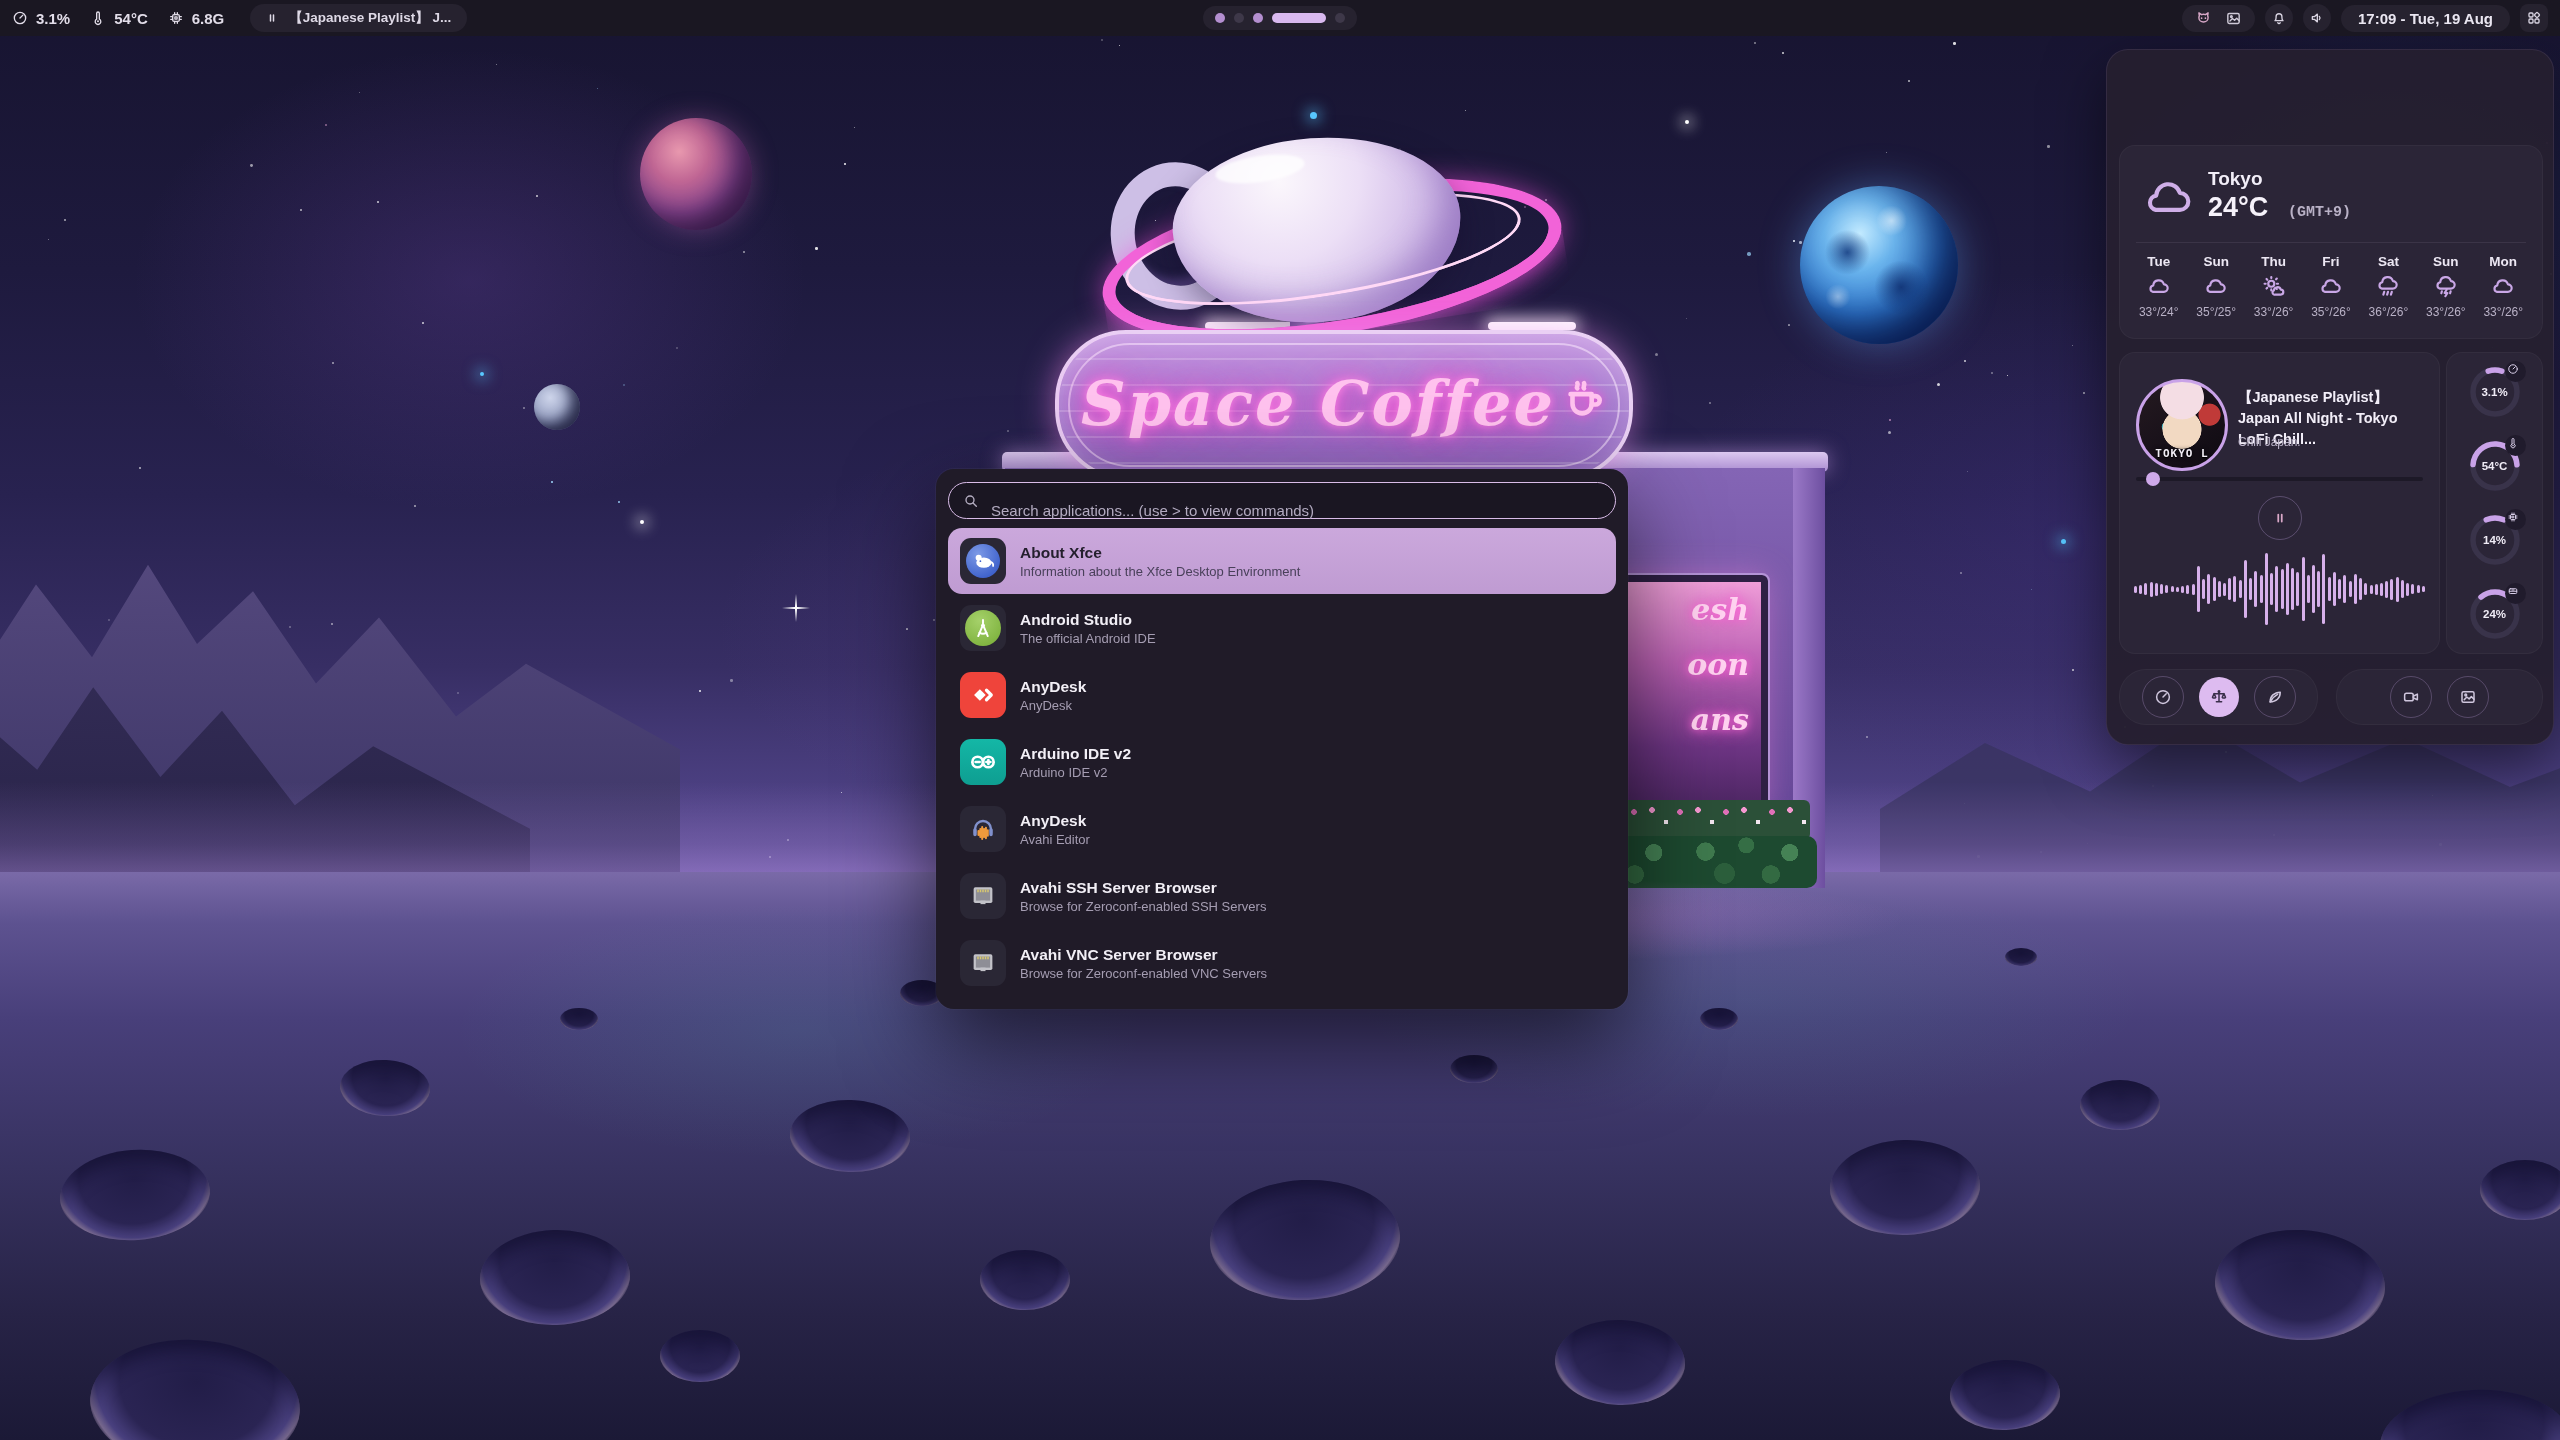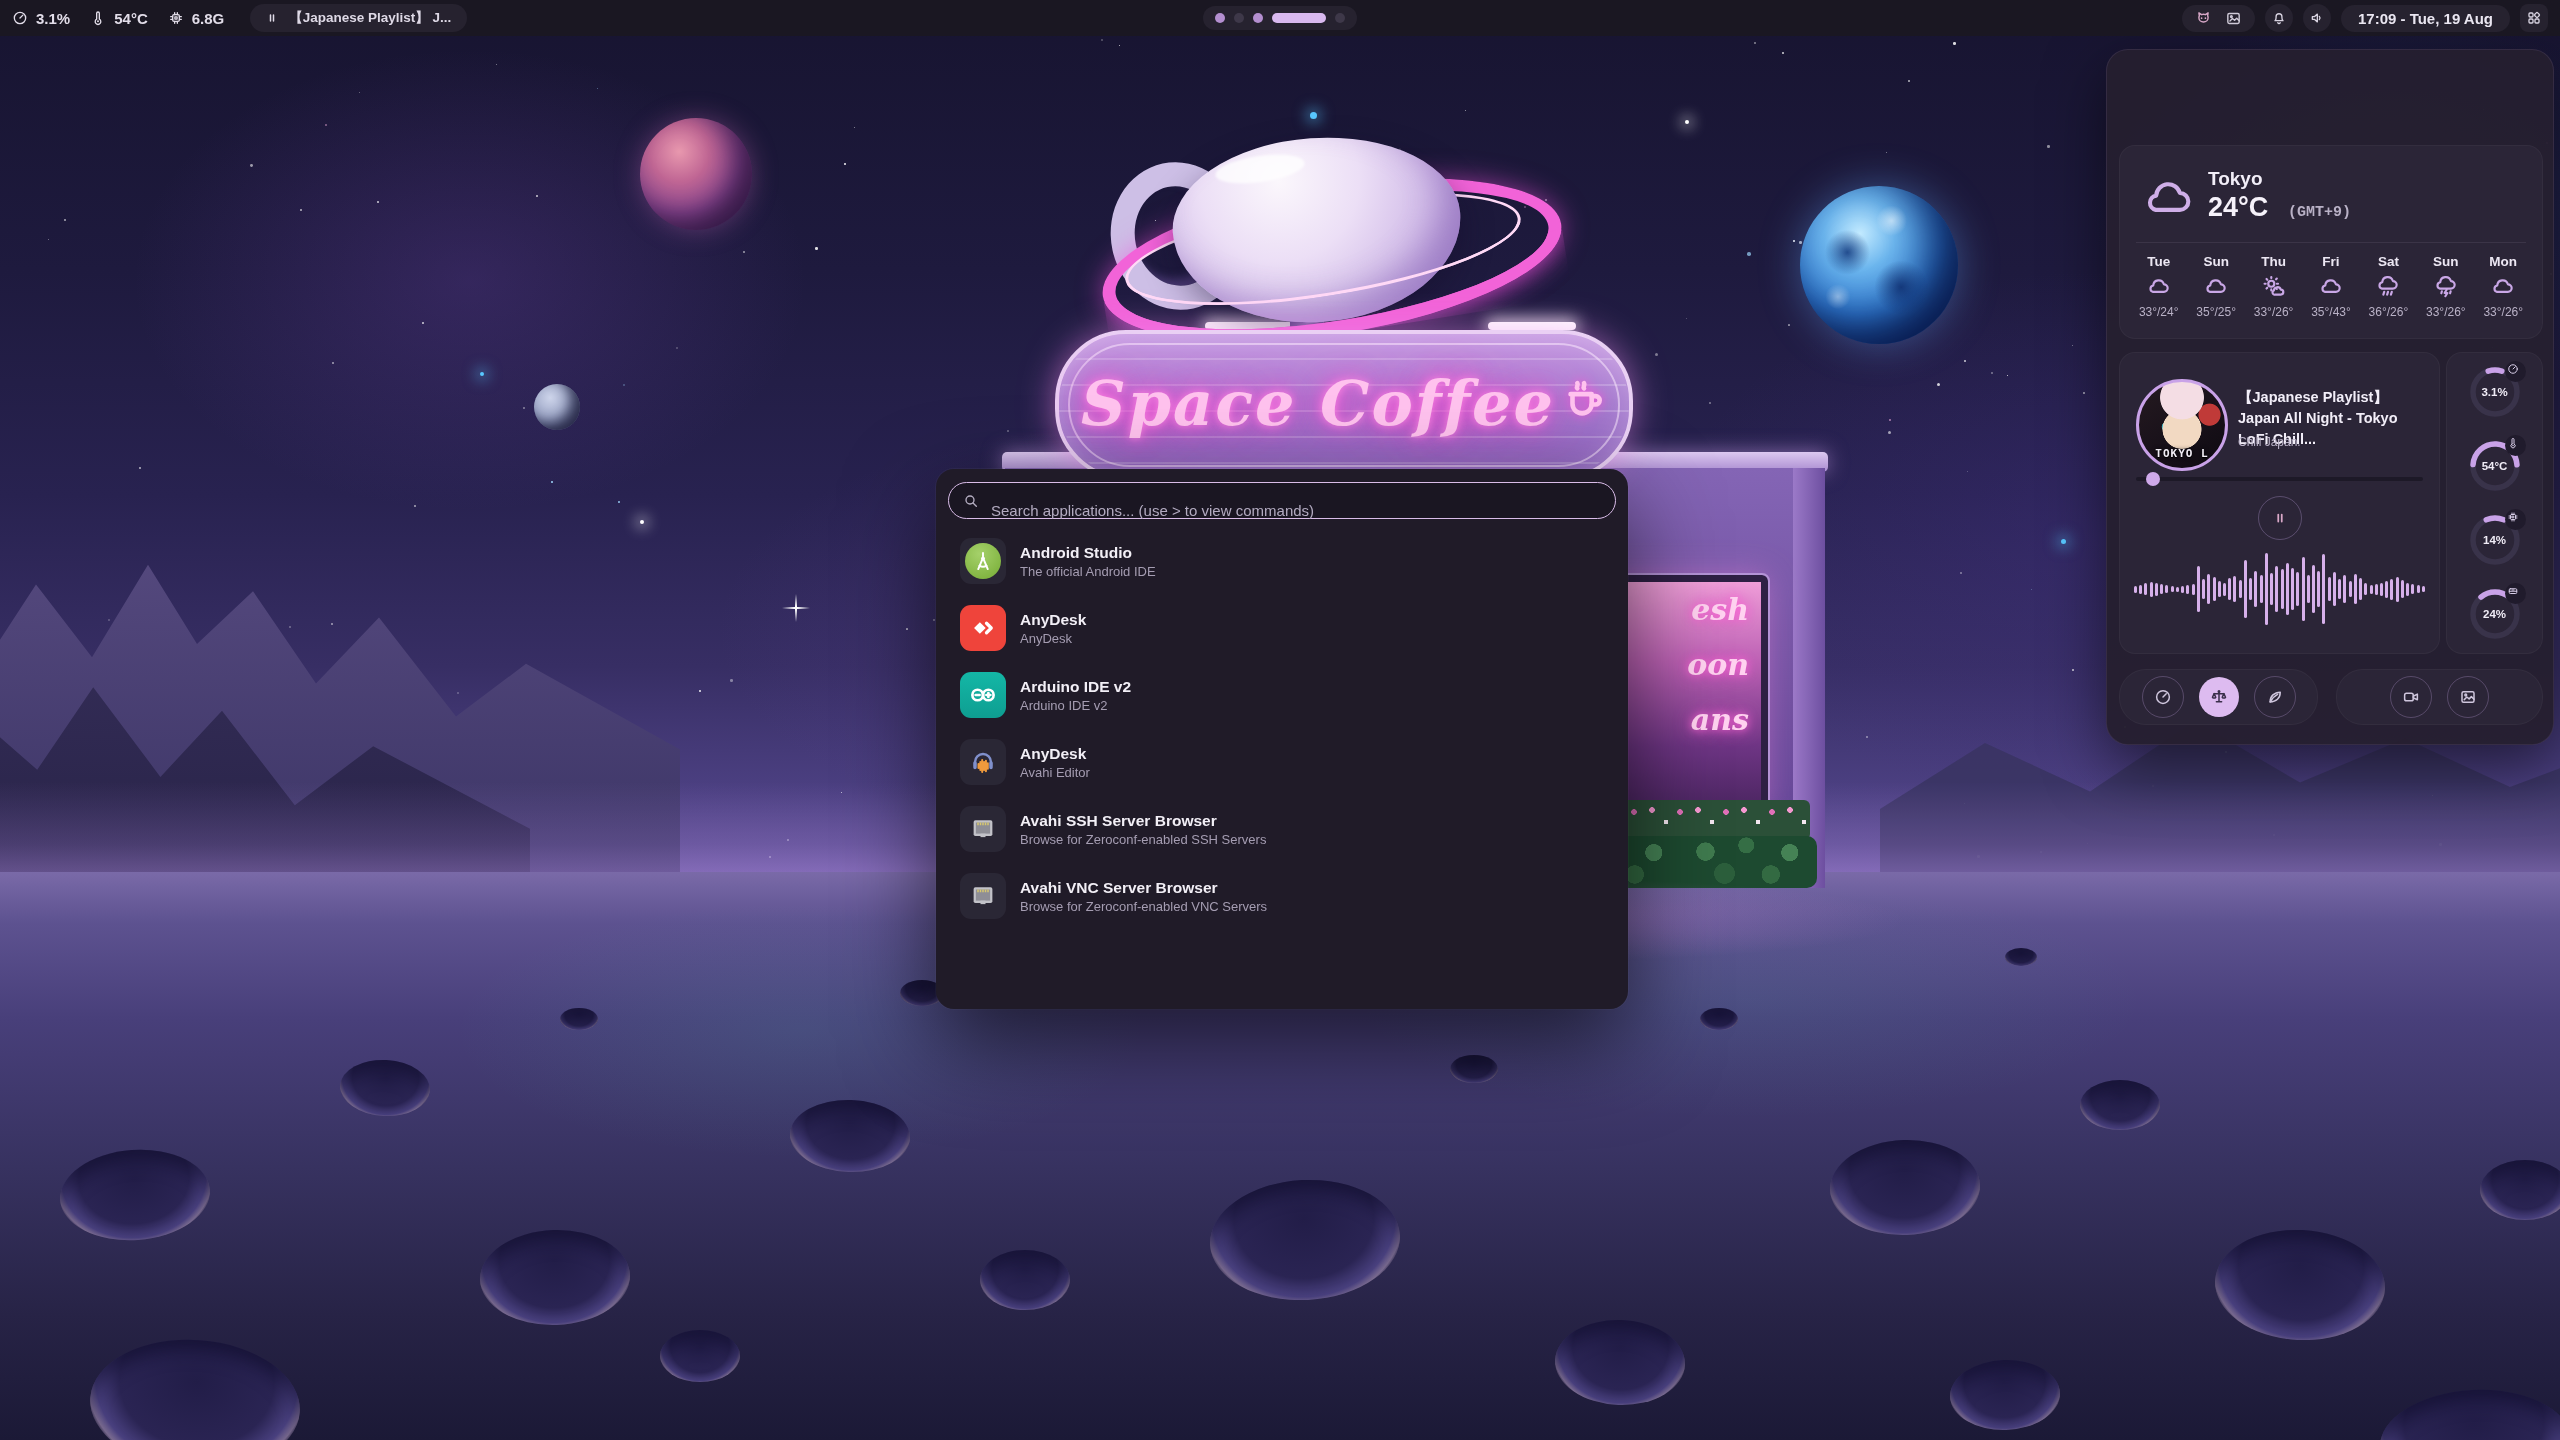--- a/index.html
+++ b/index.html
@@ -593,20 +593,36 @@
 
 <div id="launcher">
   <div class="searchbar">
     <svg class="ic w16">
         <use href="#i-search"></use>
       </svg>
     <input type="text" placeholder="Search applications... (use &gt; to view commands)" style="">
   </div>
   <div class="applist">
 
+    <div class="app-row selected">
+      <div class="app-icon ai-dark">
+        <div class="ai-blue-circle">
+          <svg viewBox="0 0 24 24" style="width:26px;height:26px">
+            <circle cx="8" cy="9" r="2.8" fill="#fff"></circle>
+            <ellipse cx="12.8" cy="13.5" rx="7" ry="4.8" fill="#fff"></ellipse>
+            <path d="M19.5 13c1.4.9 2.3 2.2 1.8 3.6" stroke="#fff" stroke-width="1.6" fill="none" stroke-linecap="round"></path>
+            <circle cx="9.6" cy="12.2" r=".8" fill="#3f62cc"></circle>
+          </svg>
+        </div>
+      </div>
+      <div class="app-text">
+        <div class="app-title">About Xfce</div>
+        <div class="app-sub">Information about the Xfce Desktop Environment</div>
+      </div>
+    </div>
 
     <div class="app-row">
       <div class="app-icon ai-green">
         <div class="ai-green-circle">
           <svg viewBox="0 0 24 24" style="width:26px;height:26px;stroke:#fff;fill:none;stroke-width:1.8;stroke-linecap:round">
             <path d="M12 4.5v3.5"></path>
               <circle cx="12" cy="10" r="1.9" fill="#fff" stroke="none"></circle>
             <path d="M10.9 11.6 7.6 19.4M13.1 11.6l3.3 7.8"></path>
               <path d="M8.7 16.3a6.3 6.3 0 0 0 6.6 0"></path>
           </svg>
@@ -731,21 +747,21 @@
         <svg class="ic w26 fc-ic">
             <use href="#i-sun-cloud"></use>
           </svg>
         <div class="fc-t">33°/26°</div>
       </div>
       <div class="fc">
         <div class="fc-day">Fri</div>
         <svg class="ic w26 fc-ic">
             <use href="#i-cloud"></use>
           </svg>
-        <div class="fc-t">35°/43°</div>
+        <div class="fc-t">35°/26°</div>
       </div>
       <div class="fc">
         <div class="fc-day">Sat</div>
         <svg class="ic w26 fc-ic">
             <use href="#i-rain"></use>
           </svg>
         <div class="fc-t">36°/26°</div>
       </div>
       <div class="fc">
         <div class="fc-day">Sun</div>

